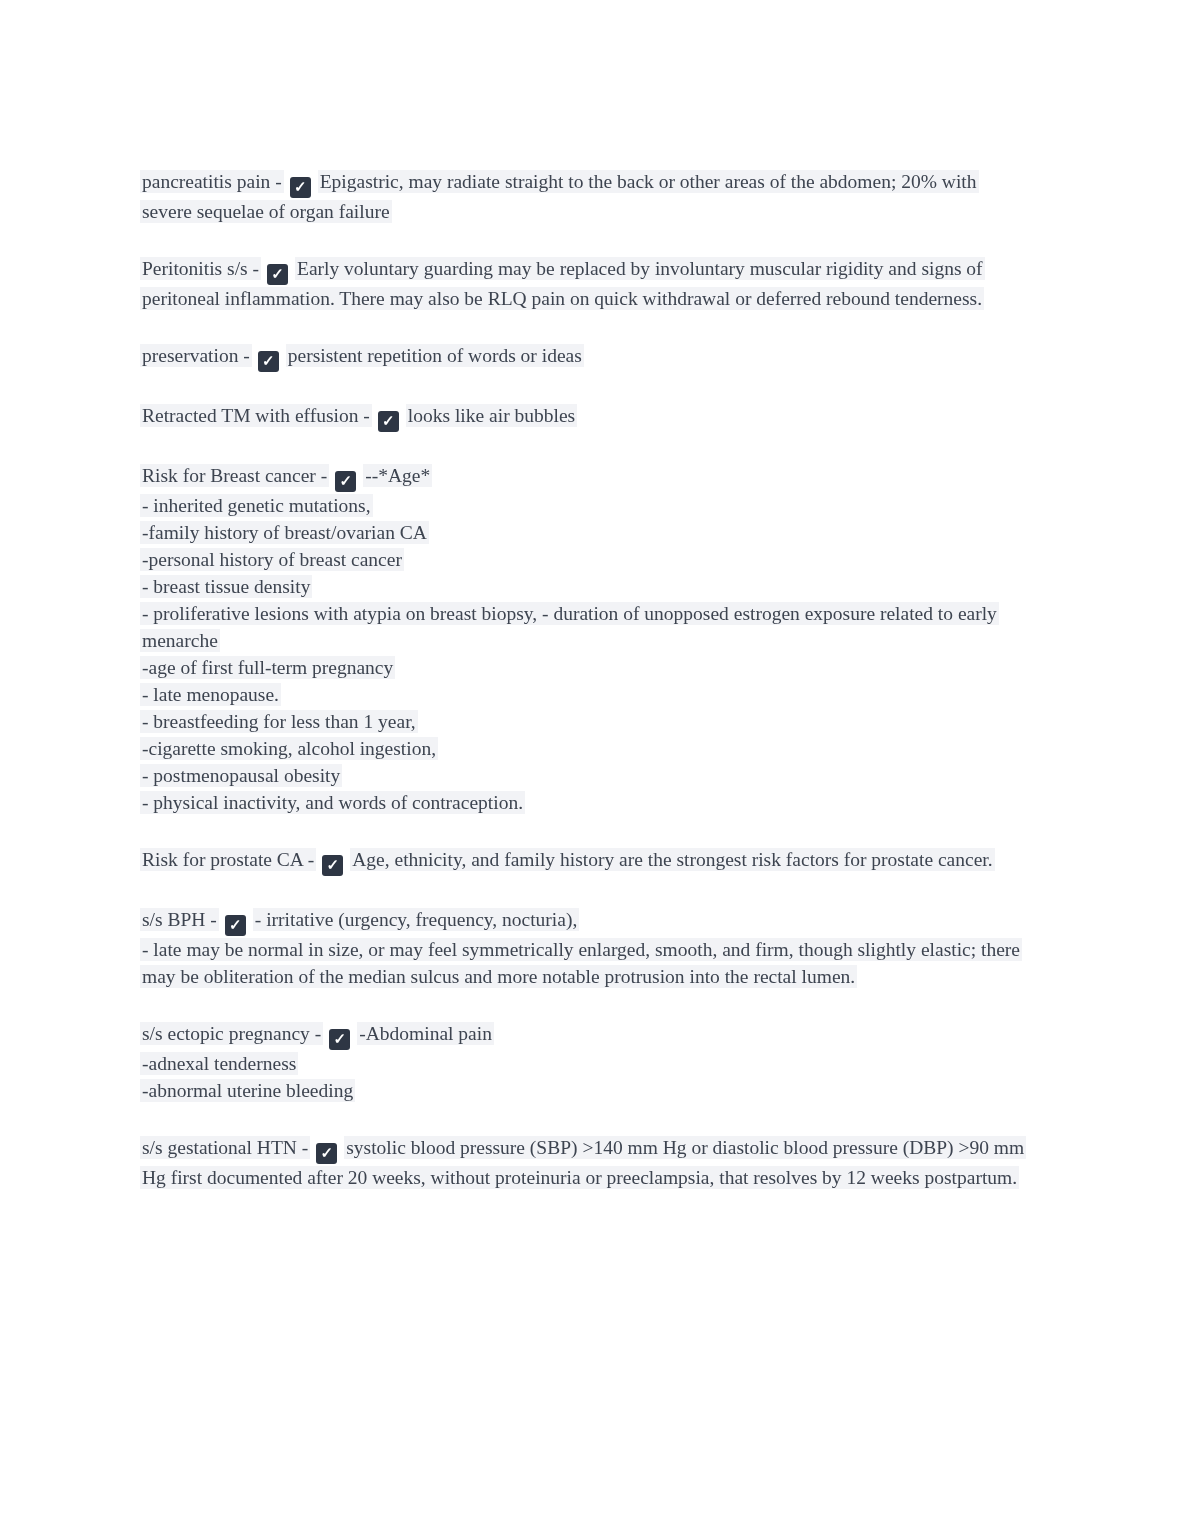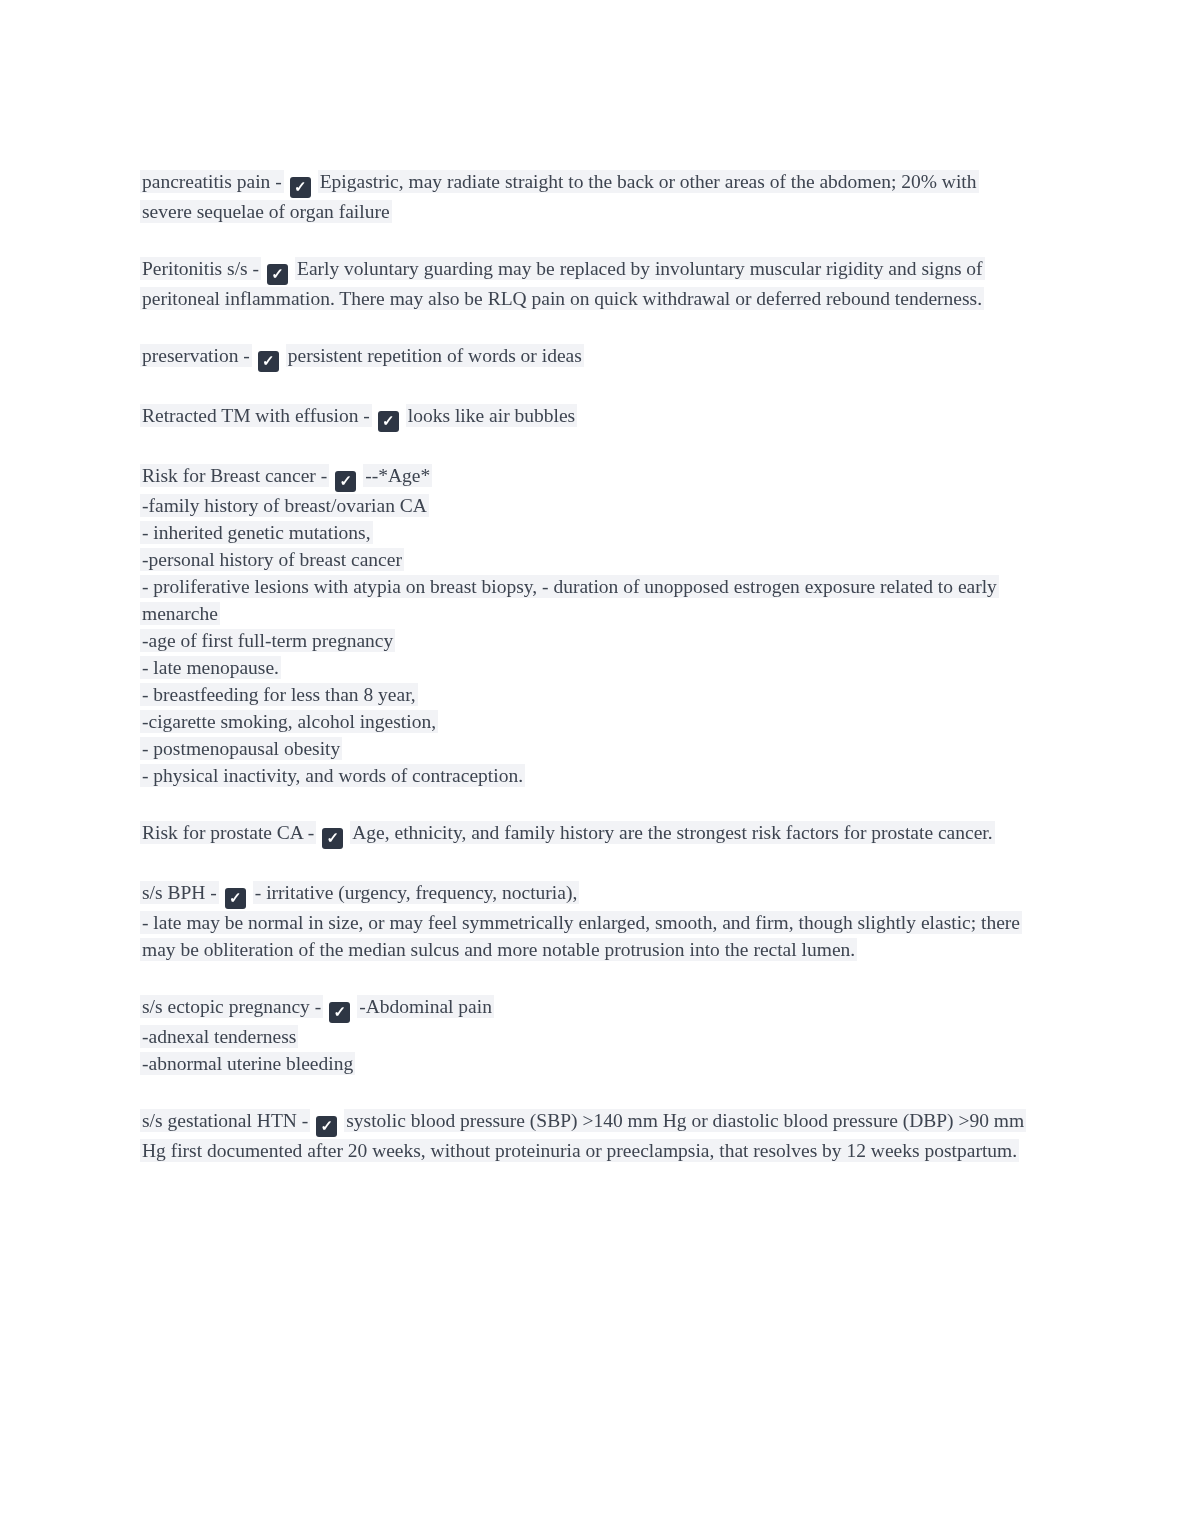--- a/index.html
+++ b/index.html
@@ -92,27 +92,28 @@
           </span><span class="hl">looks like air bubbles</span>
       </p>
     </div>
 
     <div class="item">
       <p class="para">
         <span class="hl">Risk for Breast cancer -</span><span class="checkbox">
             <span class="check">✓</span>
           </span><span class="hl">--*Age*</span>
       </p>
+      <div class="line"><span class="hl">- inherited genetic mutations,</span></div>
       <div class="line"><span class="hl">-family history of breast/ovarian CA</span></div>
-      <div class="line"><span class="hl">- inherited genetic mutations,</span></div>
       <div class="line"><span class="hl">-personal history of breast cancer</span></div>
+      <div class="line"><span class="hl">- breast tissue density</span></div>
       <div class="line"><span class="hl">- proliferative lesions with atypia on breast biopsy, - duration of unopposed estrogen exposure related to early menarche</span></div>
       <div class="line"><span class="hl">-age of first full-term pregnancy</span></div>
       <div class="line"><span class="hl">- late menopause.</span></div>
-      <div class="line"><span class="hl">- breastfeeding for less than 8 year,</span></div>
+      <div class="line"><span class="hl">- breastfeeding for less than 1 year,</span></div>
       <div class="line"><span class="hl">-cigarette smoking, alcohol ingestion,</span></div>
       <div class="line"><span class="hl">- postmenopausal obesity</span></div>
       <div class="line"><span class="hl">- physical inactivity, and words of contraception.</span></div>
     </div>
 
     <div class="item">
       <p class="para">
         <span class="hl">Risk for prostate CA -</span><span class="checkbox">
             <span class="check">✓</span>
           </span><span class="hl">Age, ethnicity, and family history are the strongest risk factors for prostate cancer.</span>

